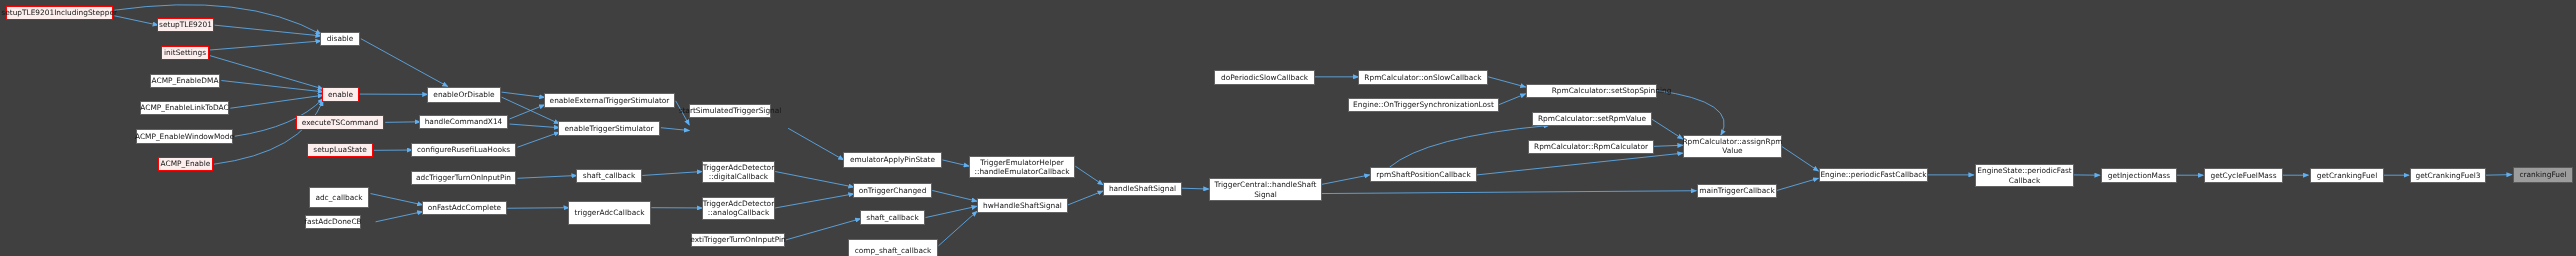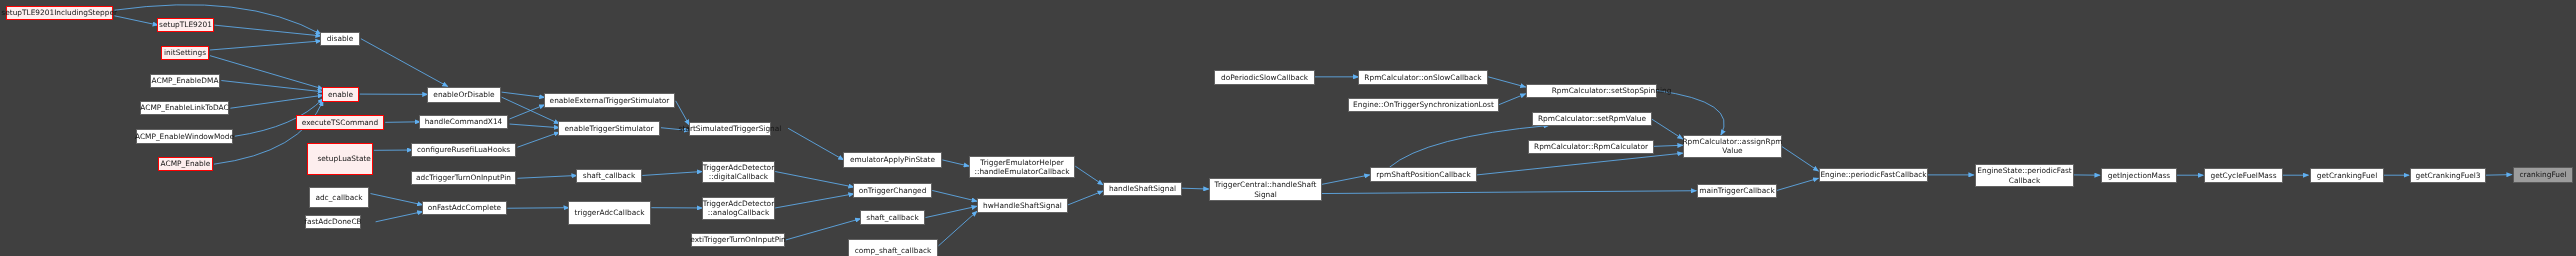--- a/index.html
+++ b/index.html
@@ -102,21 +102,21 @@
     </div>
     <div class="node white" style="left: 320px; top: 32px; width: 40px; height: 14px;">
       <span class="lbl">disable</span>
     </div>
     <div class="node red" style="left: 322px; top: 87px; width: 37px; height: 15.3px;">
       <span class="lbl">enable</span>
     </div>
     <div class="node red" style="left: 296px; top: 115px; width: 88px; height: 15.3px;">
       <span class="lbl">executeTSCommand</span>
     </div>
-    <div class="node red" style="left: 307px; top: 143px; width: 66px; height: 32px; justify-content: flex-end;">
+    <div class="node red" style="left: 307px; top: 143px; width: 66px; height: 14px;">
       <span class="lbl">setupLuaState</span>
     </div>
     <div class="node white" style="left: 309px; top: 187px; width: 60px; height: 21px;">
       <span class="lbl">adc_callback</span>
     </div>
     <div class="node white" style="left: 305px; top: 215px; width: 56px; height: 14px;">
       <span class="lbl">fastAdcDoneCB</span>
     </div>
     <div class="node white" style="left: 427px; top: 87px; width: 74px; height: 16px;">
       <span class="lbl">enableOrDisable</span>
@@ -138,21 +138,21 @@
     </div>
     <div class="node white" style="left: 558px; top: 121px; width: 102px; height: 14.7px;">
       <span class="lbl">enableTriggerStimulator</span>
     </div>
     <div class="node white" style="left: 576px; top: 169px; width: 66px; height: 14px;">
       <span class="lbl">shaft_callback</span>
     </div>
     <div class="node white" style="left: 568px; top: 201px; width: 83px; height: 24px;">
       <span class="lbl">triggerAdcCallback</span>
     </div>
-    <div class="node white" style="left: 689px; top: 122px; width: 82px; height: 13.6px; text-align: right;">
+    <div class="node white" style="left: 689px; top: 104px; width: 82px; height: 13.6px; text-align: right;">
       <span class="lbl">startSimulatedTriggerSignal</span>
     </div>
     <div class="node white" style="left: 702px; top: 161px; width: 73px; height: 22px;">
       <span class="lbl">TriggerAdcDetector
 ::digitalCallback</span>
     </div>
     <div class="node white" style="left: 702px; top: 197px; width: 73px; height: 22.6px;">
       <span class="lbl">TriggerAdcDetector
 ::analogCallback</span>
     </div>

